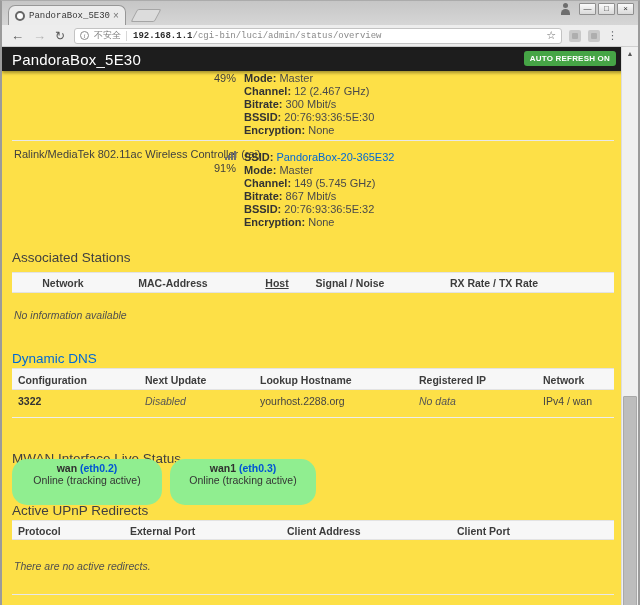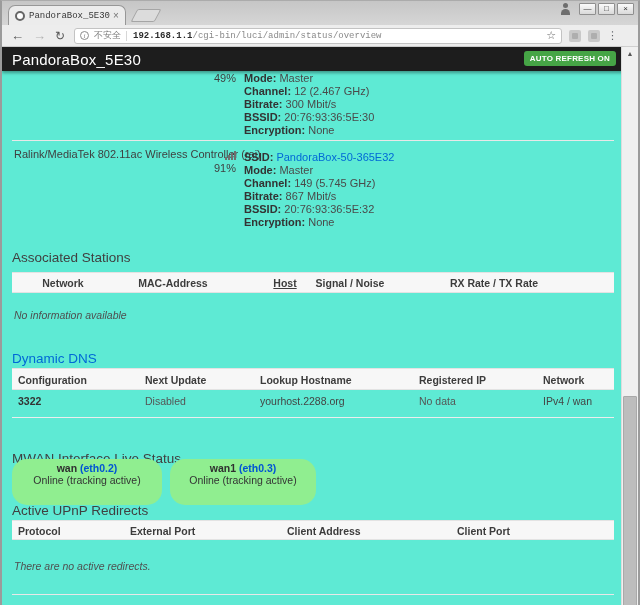--- a/index.html
+++ b/index.html
@@ -52,21 +52,21 @@
   .navbar { position:absolute; left:0; top:46px; width:622px; height:24px; background:#1d1d1d;
             display:flex; align-items:center; box-shadow:0 2px 3px rgba(0,0,0,.35); z-index:3; }
   .brand { color:#fff; font-size:15px; font-weight:500; margin-left:10px; letter-spacing:.2px; }
   .menu { display:flex; margin-left:32px; }
   .menu-item { color:#c9c9c9; font-size:11px; padding:0 13px; white-space:nowrap; }
   .menu-item .caret { font-size:8px; color:#8f8f8f; margin-left:3px; }
   .autorefresh { position:absolute; right:8px; top:4px; background:#46a546; color:#fff; font-size:8px;
                  font-weight:bold; padding:3px 6px; border-radius:3px; letter-spacing:.2px; }
 
   
-  .page { position:absolute; left:0; top:70px; width:622px; height:535px; background:#5eead4;
+  .page { position:absolute; left:0; top:70px; width:622px; height:535px; background:#fde047;
           font-size:11px; color:#4a4a4a; }
   .abs { position:absolute; }
   .kv-line { height:13px; line-height:13px; white-space:nowrap; }
   .kv-line b { color:#333; }
   .pct { text-align:right; width:34px; color:#3f3f3f; }
   .device-name { color:#3f3f3f; white-space:nowrap; }
   .link { color:#0069d6; }
   .sig { display:inline-flex; align-items:flex-end; gap:1px; height:9px; }
   .sig i { display:block; width:2px; background:#6f6f6f; }
   .sig i:nth-child(1){height:3px} .sig i:nth-child(2){height:5px}
@@ -74,21 +74,21 @@
   .divider { height:1px; background:#e8e8e8; }
   .h-sec { font-size:13.5px; color:#404040; white-space:nowrap;text-align:right; }
   .h-sec.blue { color:#0069d6; }
   .band { left:10px; width:602px; background:#f7f7f7; border-top:1px solid #e3e3e3; border-bottom:1px solid #e3e3e3; }
   .band span, .trow span { position:absolute; font-size:10.5px; white-space:nowrap; }
   .band span { font-weight:bold; color:#3c3c3c; }
   .centered { transform:translateX(-50%); }
   .empty { font-style:italic; font-size:10.5px; color:#4f4f4f; }
   .trow span { color:#444; }
   .trow .bold { font-weight:bold; color:#333; }
-  .trow .ital { color:#555; }
+  .trow .ital { font-style:italic; color:#555; }
   .pill { position:absolute; height:46px; background:#90ee90; border-radius:15px; text-align:center;
           font-size:10.5px; color:#333; padding-top:3px; line-height:12px; }
   .pill b { color:#2f2f2f; }
   .pill .iface { color:#0055d4; font-weight:bold; }
 
   
   .scrollbar { position:absolute; right:0; top:46px; width:17px; height:559px; background:#f0f0f0;
                border-left:1px solid #dcdcdc; z-index:4; }
   .scroll-up { position:absolute; top:0; left:0; width:100%; height:14px; text-align:center;
                font-size:7px; line-height:14px; color:#555; }
@@ -153,33 +153,33 @@
     <div class="abs" style="left:200px; top:79px; width:34px; text-align:right;">
       <span class="sig">
           <i></i>
           <i></i>
           <i></i>
           <i></i>
         </span>
       <div style="color:#3f3f3f;">91%</div>
     </div>
     <div class="abs" style="left:242px; top:80px;">
-      <div class="kv-line"><b>SSID:</b> <span class="link">PandoraBox-50-365E32</span></div>
+      <div class="kv-line"><b>SSID:</b> <span class="link">PandoraBox-20-365E32</span></div>
       <div class="kv-line"><b>Mode:</b> <span>Master</span></div>
       <div class="kv-line"><b>Channel:</b> <span>149 (5.745 GHz)</span></div>
       <div class="kv-line"><b>Bitrate:</b> <span>867 Mbit/s</span></div>
       <div class="kv-line"><b>BSSID:</b> <span>20:76:93:36:5E:32</span></div>
       <div class="kv-line"><b>Encryption:</b> <span>None</span></div>
     </div>
 
     <div class="abs h-sec" style="left:10px; top:179px;">Associated Stations</div>
     <div class="abs band" style="top:201px; height:21px; line-height:21px;">
       <span class="centered" style="left:51px;">Network</span>
       <span class="centered" style="left:161px;">MAC-Address</span>
-      <span class="centered" style="left:273px;text-decoration:underline;">Host</span>
+      <span class="centered" style="left:265px;text-decoration:underline;">Host</span>
       <span class="centered" style="left:338px;">Signal / Noise</span>
       <span class="centered" style="left:482px;">RX Rate / TX Rate</span>
     </div>
     <div class="abs empty" style="left:12px; top:238px;text-align:center;">No information available</div>
 
     <div class="abs h-sec blue" style="left:10px; top:280px;">Dynamic DNS</div>
     <div class="abs band" style="top:297px; height:22px; line-height:22px;">
       <span style="left:6px;">Configuration</span>
       <span style="left:133px;">Next Update</span>
       <span style="left:248px;">Lookup Hostname</span>

